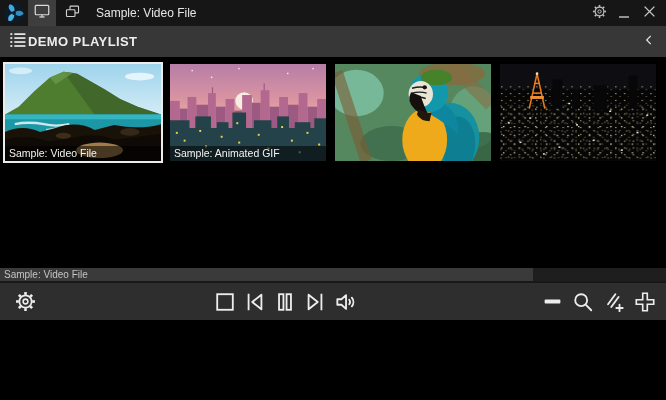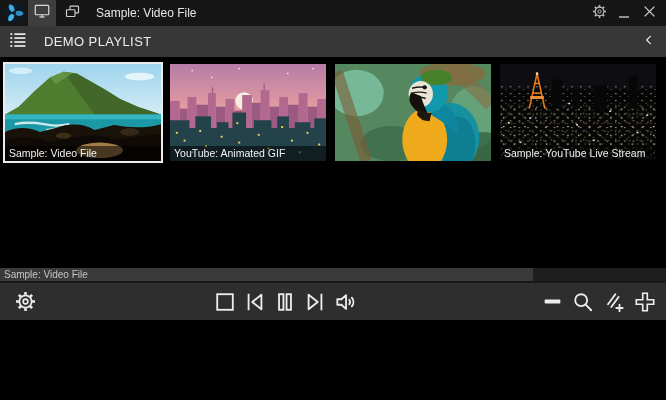--- a/index.html
+++ b/index.html
@@ -12,21 +12,21 @@
   .logo-wrap { width:28px; height:26px; display:flex; align-items:center; justify-content:center; }
   .tab-btn { width:28px; height:26px; display:flex; align-items:center; justify-content:center; cursor:default; }
   .tab-btn.selected { background:#3e3e3e; }
   .tab-btn + .tab-btn { margin-left:2px; }
   .titlebar-title { color:#e6e6e6; font-size:12px; margin-left:10px; }
   .titlebar-right { margin-left:auto; display:flex; align-items:center; gap:7px; padding-right:8px; }
   .win-btn { width:18px; height:22px; display:flex; align-items:center; justify-content:center; }
 
   
   .playlist-header { flex:0 0 31px; height:31px; background:#373737; display:flex; align-items:center; padding:0 10px 0 8px; }
-  .playlist-title { color:#ededed; font-weight:normal; font-size:13px; letter-spacing:.4px; margin-left:17px; }
+  .playlist-title { color:#ededed; font-weight:bold; font-size:13px; letter-spacing:.4px; margin-left:1px; }
   .collapse-btn { margin-left:auto; display:flex; align-items:center; }
 
   
   .thumbs { display:flex; gap:5px; padding:5px 0 0 3px; background:#000; }
   .thumb { position:relative; width:160px; height:101px; border:2px solid transparent; flex:0 0 auto; cursor:pointer; }
   .thumb.selected { border-color:#ececec; }
   .thumb svg.art { width:100%; height:100%; display:block; }
   .thumb-caption { position:absolute; left:0; right:0; bottom:0; background:rgba(0,0,0,.55);
     color:#f2f2f2; font-size:10.5px; padding:1px 4px 2px; white-space:nowrap; overflow:hidden; }
 
@@ -241,21 +241,21 @@
           <rect x="124" y="78" width="2" height="2"></rect>
             <rect x="140" y="70" width="2" height="2"></rect>
           <rect x="152" y="82" width="2" height="2"></rect>
         </g>
         <g fill="#9adcd0">
             <rect x="22" y="90" width="2" height="2"></rect>
             <rect x="80" y="92" width="2" height="2"></rect>
             <rect x="132" y="90" width="2" height="2"></rect>
           </g>
       </svg>
-      <div class="thumb-caption">YouTube: Animated GIF</div>
+      <div class="thumb-caption">Sample: Animated GIF</div>
     </div>
 
     <div class="thumb" title="Sample: YouTube Video">
       <svg class="art" viewBox="0 0 160 100" preserveAspectRatio="none">
         <rect width="160" height="100" fill="#55885f"></rect>
         <ellipse cx="22" cy="30" rx="28" ry="24" fill="#7fc4a8" opacity=".8"></ellipse>
         <ellipse cx="142" cy="55" rx="26" ry="32" fill="#69a77f" opacity=".8"></ellipse>
         <ellipse cx="58" cy="82" rx="32" ry="18" fill="#3c6b4a" opacity=".8"></ellipse>
         <ellipse cx="120" cy="10" rx="34" ry="12" fill="#8a6a3c" opacity=".75"></ellipse>
         <path d="M2,8 L32,100" stroke="#7c5c34" stroke-width="12" opacity=".6"></path>
@@ -318,21 +318,20 @@
         </g>
         <g stroke="#e87c1e" stroke-width="1.6" fill="none">
           <path d="M38,10 L30,46"></path>
             <path d="M38,10 L46,46"></path>
             <path d="M33,30 L43,30"></path>
             <path d="M35,20 L41,20"></path>
         </g>
         <rect x="31" y="33" width="14" height="3" fill="#f09035"></rect>
         <circle cx="38" cy="10" r="1.4" fill="#ffd9a0"></circle>
       </svg>
-      <div class="thumb-caption">Sample: YouTube Live Stream</div>
     </div>
   </div>
 
   <div class="video-area"></div>
 
   <div class="status-bar">
     <div class="status-fill" style="width: 80%;"></div>
     <div class="status-label">Sample: Video File</div>
   </div>
 

